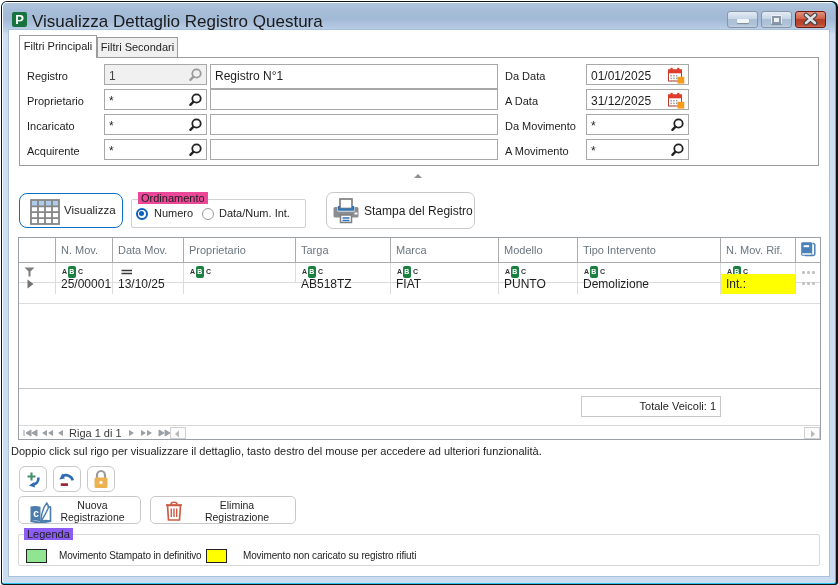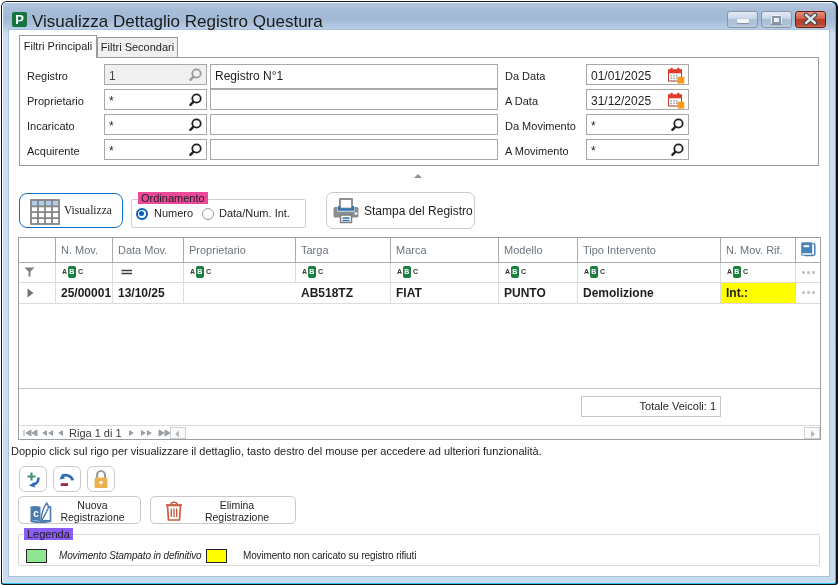--- a/index.html
+++ b/index.html
@@ -34,38 +34,38 @@
   font-size:11px; color:#1e1e1e; text-align:center; line-height:19px; z-index:2; white-space:nowrap; }
 .tabpanel { left:19px; top:57px; width:800px; height:109px; border:1px solid #9b9b9b; background:#fff; }
 
 
 .lbl { font-size:11px; color:#1e1e1e; height:25px; line-height:25px; z-index:4; }
 .fld { border:1px solid #a8a8a8; background:#fff; font-size:12px; color:#1e1e1e; line-height:23px; padding-left:4px; z-index:4; }
 .fld .mag { position:absolute; right:3px; top:2px; }
 .gray { background:#f0f0f0; color:#444; }
 
 
-.btn-vis { left:19px; top:193px; width:104px; height:35px; border:1px solid #0e6fc8; border-radius:8px; background:#fff;font-family:Liberation Serif, serif; }
+.btn-vis { left:19px; top:193px; width:104px; height:35px; border:1px solid #0e6fc8; border-radius:8px; background:#fff; }
 .btn-vis span { position:absolute; left:44px; top:10px; font-size:11.5px; color:#1e1e1e; white-space:nowrap; }
 .grpbox { left:131px; top:192px; width:175px; height:36px; }
 .grpbox .bx { position:absolute; left:0; top:7px; width:175px; height:29px; border:1px solid #d0d0d0; border-radius:2px; }
 .grpbox .cap { position:absolute; left:7px; top:0px; background:#ec4899; padding:0 3px; font-size:11px; color:#1e1e1e; }
 .radio { position:absolute; width:12px; height:12px; border-radius:50%; }
 .rlabel { position:absolute; font-size:11px; color:#1e1e1e; white-space:nowrap; }
 .btn-stampa { left:326px; top:192px; width:149px; height:37px; border:1px solid #c9c9c9; border-radius:7px; background:#fff; }
 .btn-stampa span { position:absolute; left:37px; top:11px; font-size:12px; color:#1e1e1e; white-space:nowrap; }
 .collapse { left:414px; top:173.5px; width:0; height:0; border-left:4px solid transparent; border-right:4px solid transparent; border-bottom:4px solid #909090; }
 
 
 .grid { left:18px; top:237px; width:803px; height:203px; border:1px solid #9aa0a5; background:#fff; font-size:12px; }
 .gh { position:absolute; top:0; height:24px; border-right:1px solid #ababab; color:#6b7680; font-size:11px; line-height:24px; padding-left:5px; overflow:hidden; white-space:nowrap; }
 .ghline { position:absolute; left:0; right:0; top:24px; height:1px; background:#ababab; }
 .frow { position:absolute; top:25px; height:19px; border-right:1px solid #dcdcdc; }
 .frline { position:absolute; left:0; right:0; top:44px; height:1px; background:#dcdcdc; }
-.drow { position:absolute; top:45px; height:20px; border-right:1px solid #dcdcdc; color:#1e1e1e; line-height:20px; padding-left:5px; overflow:hidden;font-weight:bold; }
+.drow { position:absolute; top:36px; height:20px; border-right:1px solid #dcdcdc; color:#1e1e1e; line-height:20px; padding-left:5px; overflow:hidden; }
 .drline { position:absolute; left:0; right:0; top:65px; height:1px; background:#dcdcdc; }
 .sumline { position:absolute; left:0; right:0; top:150px; height:1px; background:#c4c4c4; }
 .sumbox { position:absolute; left:562px; top:158px; width:140px; height:21px; border:1px solid #c8c8c8; text-align:right; line-height:19px; padding-right:4px; color:#1e1e1e; font-size:11px; }
 .pager { position:absolute; left:0; right:0; top:187px; height:14px; border-top:1px solid #d8d8d8; }
 .sbarrow { position:absolute; border:1px solid #d0d0d0; background:#fbfbfb; width:16px; height:12px; }
 .abc { position:absolute; left:6px; top:3px; width:21px; height:13px; }
 .abc::before { content:"A"; position:absolute; left:0; top:2px; font-size:7px; font-weight:bold; color:#333; }
 .abc::after { content:"C"; position:absolute; left:16px; top:2px; font-size:7px; font-weight:bold; color:#333; }
 .abc b { position:absolute; left:5.5px; top:0; width:8.5px; height:12px; background:#1a7f41; border-radius:2px; color:#fff; font-size:7px; text-align:center; line-height:12px; }
 .dots { position:absolute; left:6px; top:8px; width:2.5px; height:2.5px; border-radius:50%; background:#c2c2c2; box-shadow:5px 0 0 #c2c2c2, 10px 0 0 #c2c2c2; }
@@ -392,16 +392,16 @@
     <path d="M7 5.5 C7 2.5 13 2.5 13 5.5" fill="none" stroke="#cd5c44" stroke-width="1.7"></path>
     <path d="M7.3 9.5 V18 M10 9.5 V18 M12.7 9.5 V18" stroke="#cd5c44" stroke-width="1.4"></path>
   </svg>
   <div style="position:absolute; left:30px; right:2px; top:2px; line-height:12px;">Elimina<br>Registrazione</div>
 </div>
 
 <div class="abs legend">
   <div class="bx"></div>
   <div class="cap">Legenda</div>
   <div class="swatch" style="left:8px; background:#90e690;"></div>
-  <div class="legtxt" style="left:41px;font-style:italic;">Movimento Stampato in definitivo</div>
+  <div class="legtxt" style="left:41px;">Movimento Stampato in definitivo</div>
   <div class="swatch" style="left:188px; background:#ffff00;"></div>
   <div class="legtxt" style="left:225px;">Movimento non caricato su registro rifiuti</div>
 </div>
 
 </body></html>

